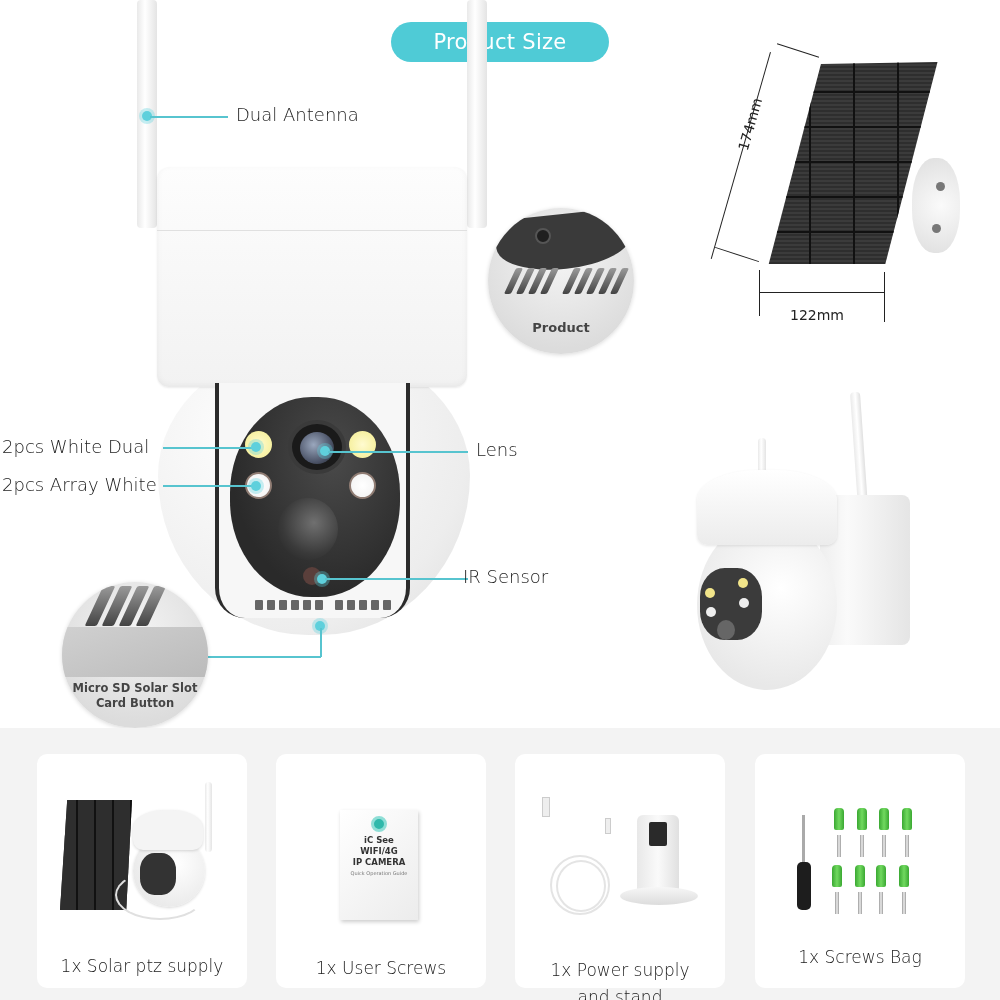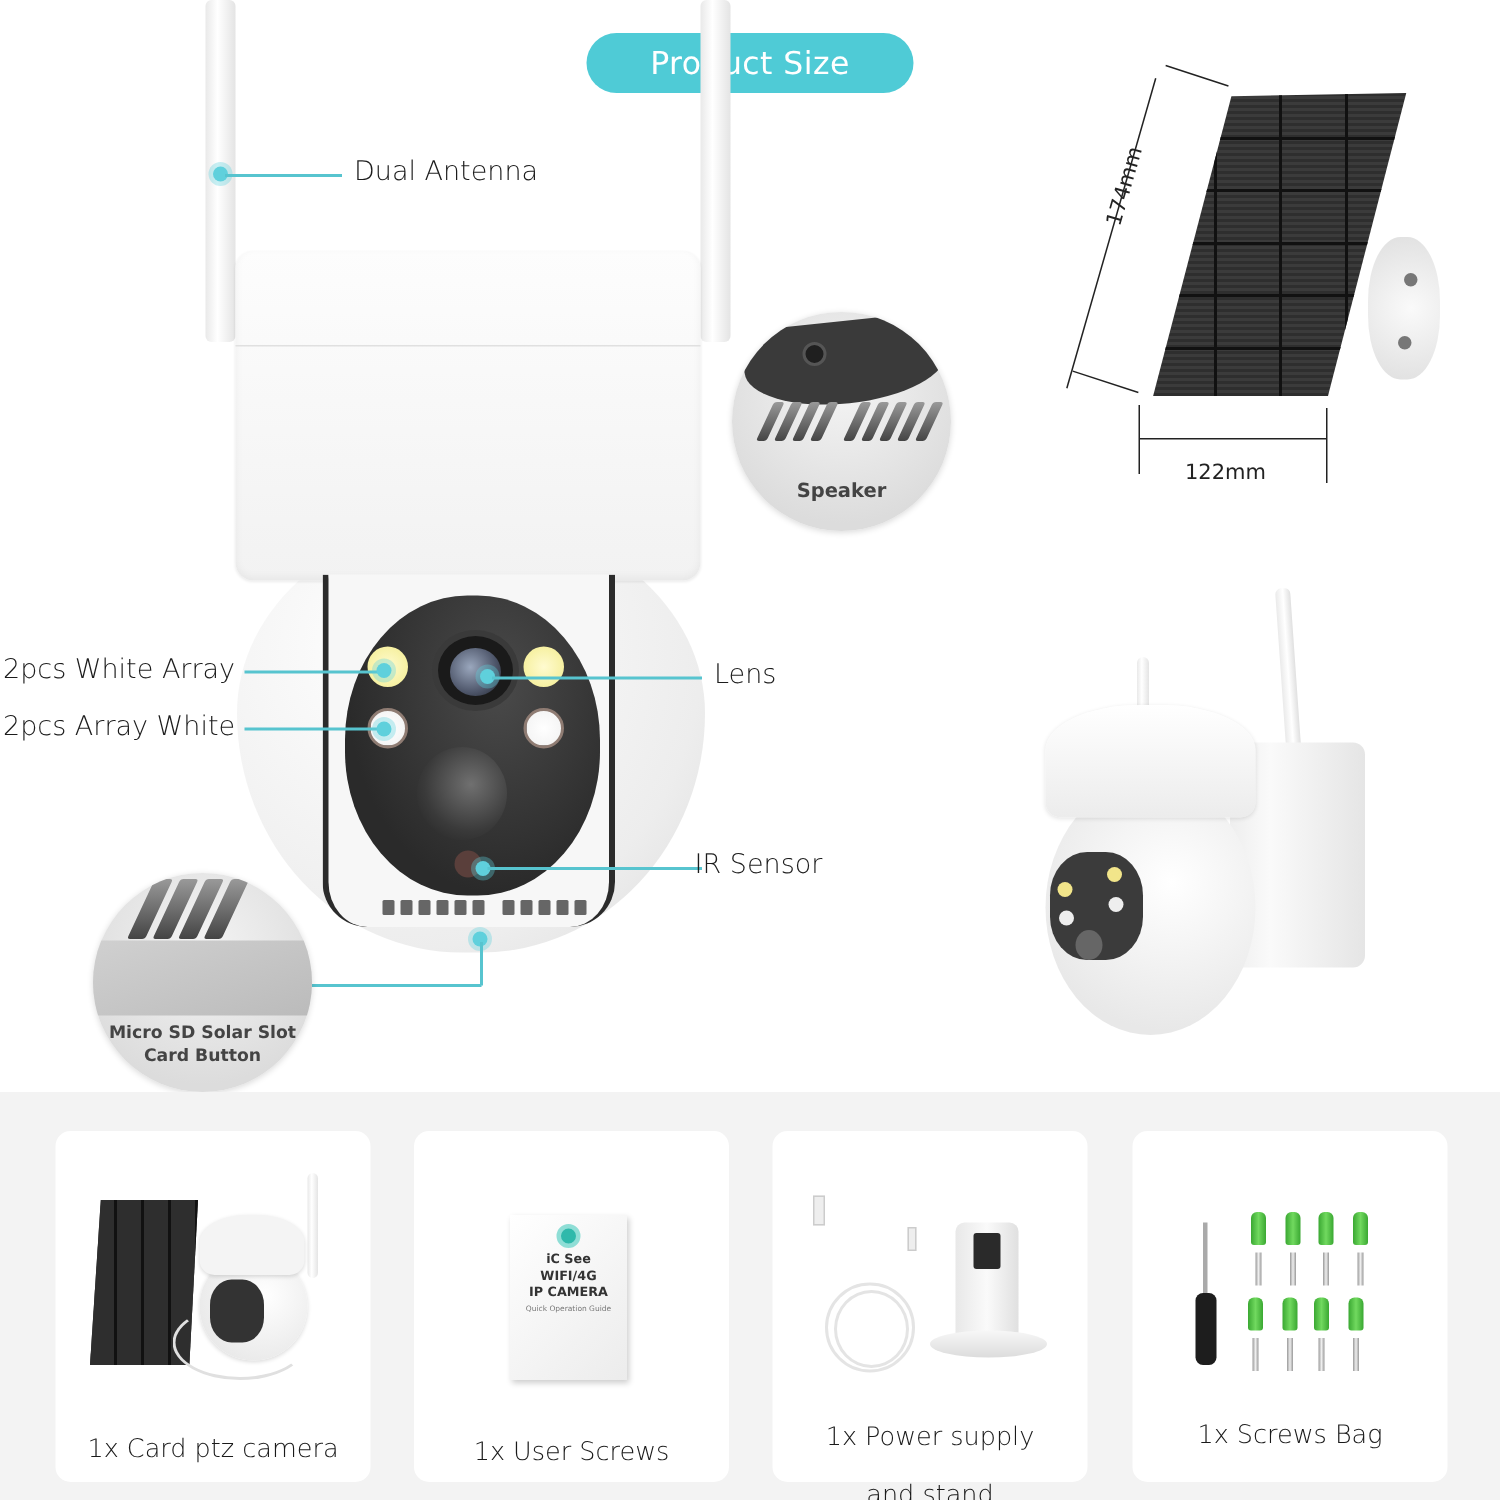--- a/index.html
+++ b/index.html
@@ -151,21 +151,21 @@
       <span></span>
       <span></span>
       <span></span>
   </div>
 </div>
 
 <div class="dot" style="left:142px; top:111px;"></div>
 <div class="line" style="left:150px; top:116px; width:78px;"></div>
 <div class="label" style="left:236px; top:104px;">Dual Antenna</div>
 
-<div class="label" style="left:2px; top:436px;">2pcs White Array</div>
+<div class="label" style="left:2px; top:436px;">2pcs White Dual</div>
 <div class="line" style="left:163px; top:447px; width:92px;"></div>
 <div class="dot" style="left:251px; top:442px;"></div>
 
 <div class="label" style="left:2px; top:474px;">2pcs Array White</div>
 <div class="line" style="left:163px; top:485px; width:92px;"></div>
 <div class="dot" style="left:251px; top:481px;"></div>
 
 <div class="dot" style="left:320px; top:446px;"></div>
 <div class="line" style="left:328px; top:451px; width:140px;"></div>
 <div class="label" style="left:476px; top:439px;">Lens</div>
@@ -185,21 +185,21 @@
     <span></span>
       <span></span>
       <span></span>
       <span></span>
       <span style="margin-left:10px"></span>
       <span></span>
       <span></span>
       <span></span>
       <span></span>
   </div>
-  <div class="circle-cap" style="top:112px;">Speaker</div>
+  <div class="circle-cap" style="top:112px;">Product</div>
 </div>
 
 <div class="circle" style="left:62px; top:582px; width:146px; height:146px;">
   <div class="slots" style="left:32px; top:4px;">
     <span style="width:12px;height:40px"></span>
       <span style="width:12px;height:40px"></span>
       <span style="width:12px;height:40px"></span>
       <span style="width:12px;height:40px"></span>
   </div>
   <div style="position:absolute; left:0; top:45px; width:146px; height:50px; background:linear-gradient(160deg,#d0d0d0,#bbb);"></div>
@@ -235,42 +235,42 @@
   <div style="position:absolute; left:705px; top:588px; width:10px; height:10px; border-radius:50%; background:#f2e58a;"></div>
   <div style="position:absolute; left:738px; top:578px; width:10px; height:10px; border-radius:50%; background:#f2e58a;"></div>
   <div style="position:absolute; left:706px; top:607px; width:10px; height:10px; border-radius:50%; background:#eee;"></div>
   <div style="position:absolute; left:739px; top:598px; width:10px; height:10px; border-radius:50%; background:#eee;"></div>
   <div style="position:absolute; left:717px; top:620px; width:18px; height:20px; border-radius:50%; background:#666;"></div>
 </div>
 
 <div class="bottom"></div>
 
 <div class="card" style="left:37px;">
-  <div class="card-label" style="top:202px;">1x Card ptz camera</div>
+  <div class="card-label" style="top:202px;">1x Solar ptz supply</div>
 </div>
 <div class="mini-solar"></div>
 <div class="antenna" style="left:205px; top:782px; width:7px; height:70px;"></div>
 <div class="mini-cam-ball"></div>
 <div class="mini-cam-top"></div>
 <div class="mini-cam-face"></div>
 <div class="cable" style="left:115px; top:870px; width:90px; height:50px; border-color:transparent transparent #e0e0e0 #e0e0e0;"></div>
 
 <div class="card" style="left:276px;">
   <div class="card-label" style="top:204px;">1x User Screws</div>
 </div>
 <div class="manual">
   <div class="manual-logo"></div>
   <div class="manual-title">iC See</div>
   <div class="manual-title">WIFI/4G</div>
   <div class="manual-title">IP CAMERA</div>
   <div class="manual-sub">Quick Operation Guide</div>
 </div>
 
 <div class="card" style="left:515px;">
-  <div class="card-label" style="top:194px;">1x Power supply</div>
+  <div class="card-label" style="top:206px;">1x Power supply</div>
   <div class="card-label" style="top:201px;margin-top:32px;">and stand</div>
 </div>
 <div style="position:absolute; left:542px; top:797px; width:8px; height:20px; background:#eee; border:1px solid #ccc;"></div>
 <div style="position:absolute; left:605px; top:818px; width:6px; height:16px; background:#eee; border:1px solid #ccc;"></div>
 <div class="cable" style="left:550px; top:855px; width:60px; height:60px;"></div>
 <div class="cable" style="left:556px; top:860px; width:50px; height:52px;"></div>
 <div class="stand-col"></div>
 <div class="stand-slot"></div>
 <div class="stand-base"></div>
 

